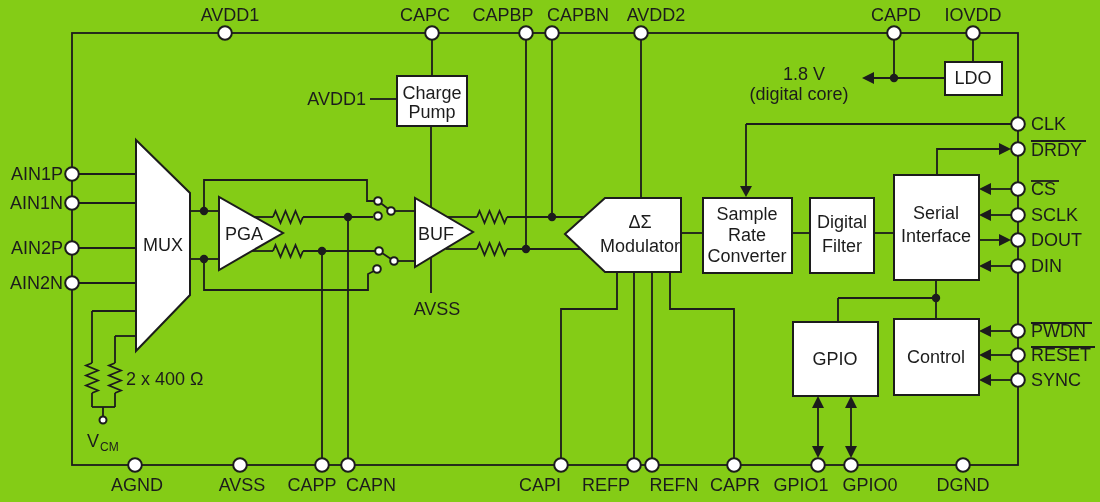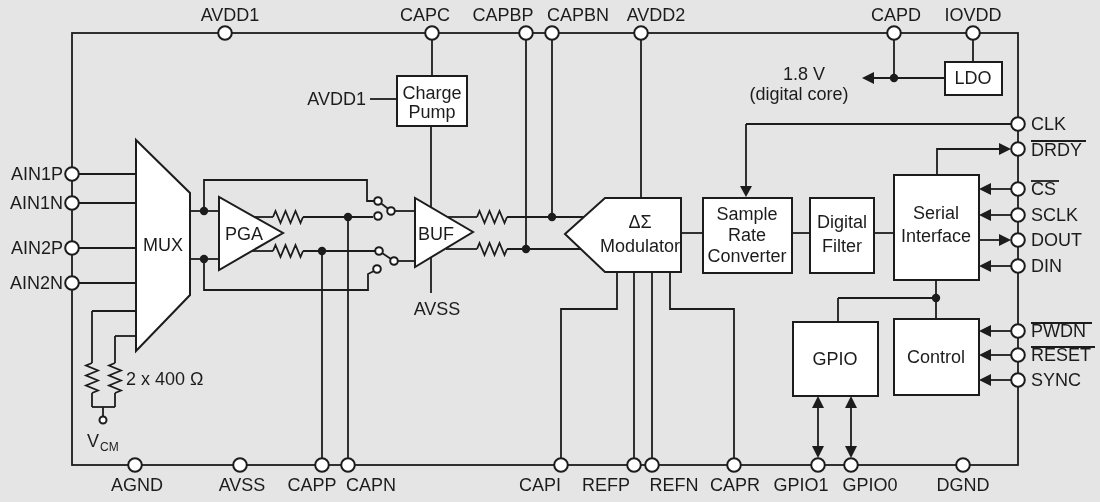--- a/index.html
+++ b/index.html
@@ -1,16 +1,16 @@
 <!DOCTYPE html>
 <html><head>
 <meta charset="utf-8">
 <style>
   html,body{margin:0;padding:0;background:#ffffff;}
-  .canvas{position:relative;width:1100px;height:502px;background:#e5e5e5;overflow:hidden;text-align:right;}
+  .canvas{position:relative;width:1100px;height:502px;background:#84cc16;overflow:hidden;text-align:right;}
   svg{display:block;}
   .w{stroke:#1c1c1c;stroke-width:1.8;fill:none;}
   .bx{stroke:#1c1c1c;stroke-width:2;fill:#ffffff;}
   .dot{fill:#1c1c1c;stroke:none;}
   .ah{fill:#1c1c1c;stroke:none;}
   .t{font-family:"Liberation Sans",sans-serif;font-size:18px;fill:#1c1c1c;}
   .tm{text-anchor:middle;}
   .te{text-anchor:end;}
   .ts{font-size:12px;}
 </style>

